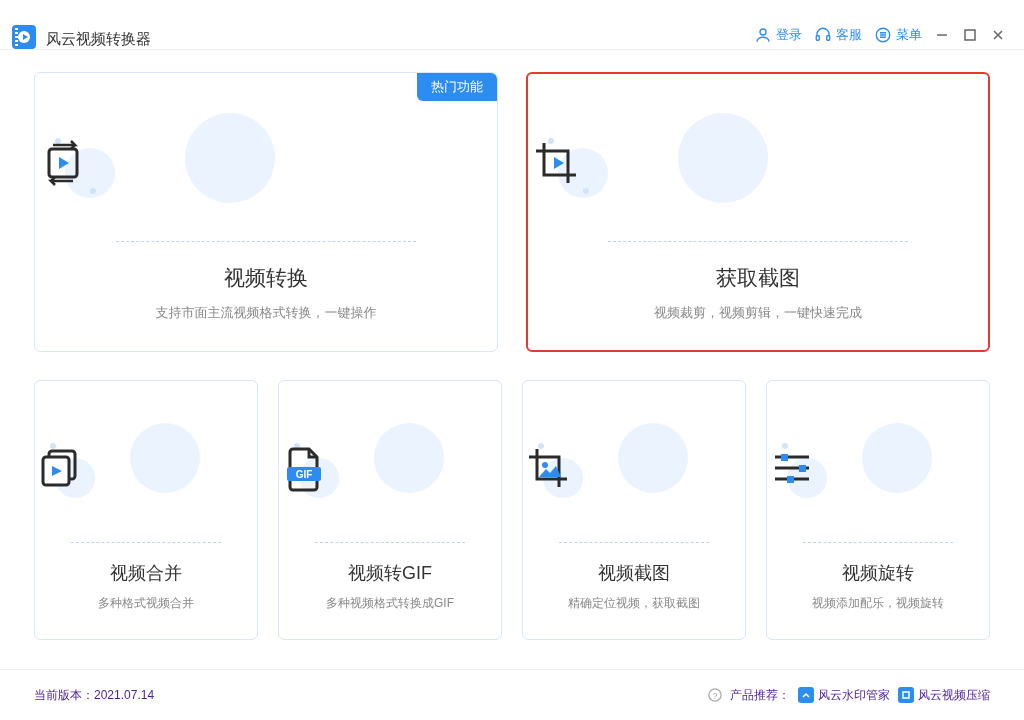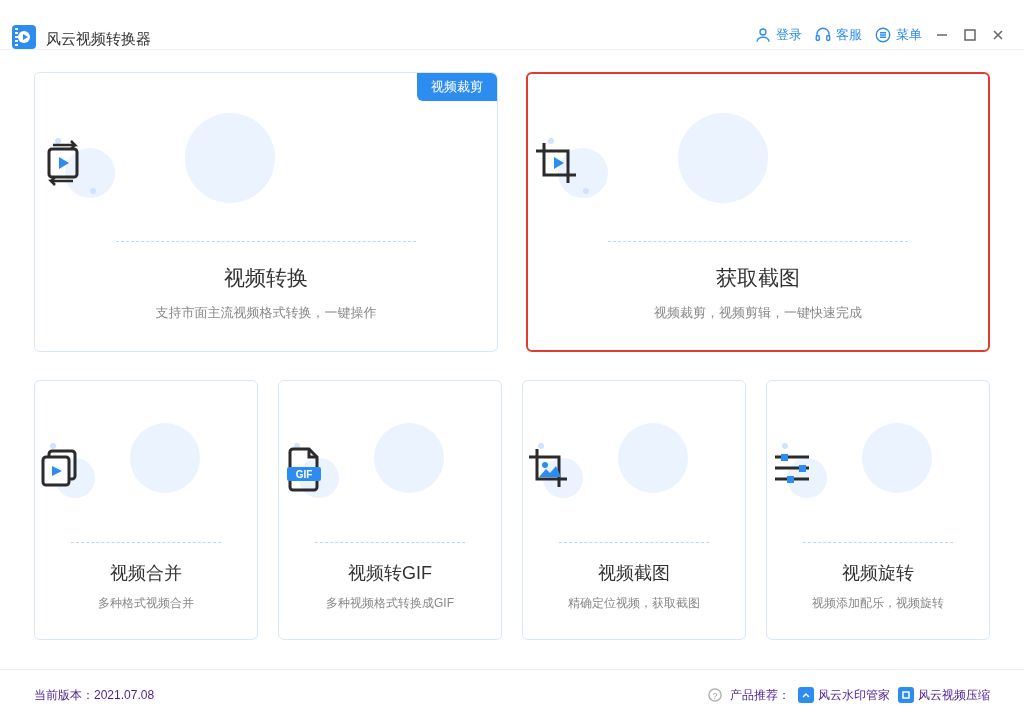--- a/index.html
+++ b/index.html
@@ -94,21 +94,21 @@
           <path d="M3 3l8 8M11 3l-8 8" stroke="#666" stroke-width="1.5"></path>
         </svg>
     </div>
   </div>
 </div>
 
 <div class="main">
   <div class="row-top">
 
     <div class="card card-large">
-      <div class="badge">视频裁剪</div>
+      <div class="badge">热门功能</div>
       <div class="card-icon-wrap">
         <div class="deco">
           <div class="deco-circle" style="width:90px;height:90px;right:10px;top:5px;"></div>
           <div class="deco-circle" style="width:50px;height:50px;left:30px;top:40px;"></div>
           <div class="deco-dot" style="left:20px;top:30px;"></div>
           <div class="deco-dot" style="left:55px;top:80px;"></div>
         </div>
         <svg viewBox="0 0 56 56">
             <rect x="14" y="14" width="28" height="28" rx="3" fill="none" stroke="#2b2b2b" stroke-width="3"></rect>
             <path d="M24 22l10 6-10 6z" fill="#2d8cf0"></path>
@@ -213,21 +213,21 @@
       </div>
       <div class="divider"></div>
       <div class="card-title">视频旋转</div>
       <div class="card-desc">视频添加配乐，视频旋转</div>
     </div>
   </div>
 </div>
 
 <div class="footer">
   <span>当前版本：</span>
-  <span>2021.07.08</span>
+  <span>2021.07.14</span>
   <div class="footer-right">
     <svg viewBox="0 0 16 16">
         <circle cx="8" cy="8" r="7" fill="none" stroke="#aaa" stroke-width="1.5"></circle>
         <text x="8" y="12" text-anchor="middle" fill="#aaa" font-size="10">?</text>
       </svg>
     <span>产品推荐：</span>
     <div class="rec-item">
       <div class="rec-icon">
           <svg viewBox="0 0 10 10">
             <path d="M2 7l3-3 3 3" stroke="#fff" stroke-width="1.5" fill="none"></path>

